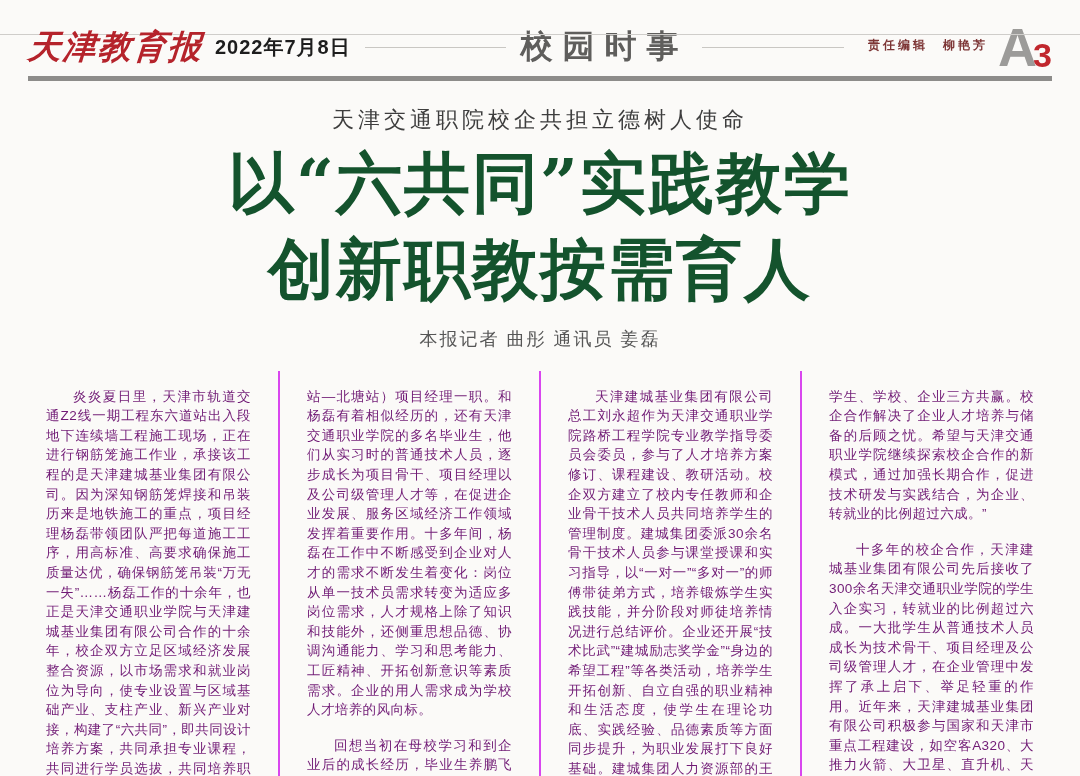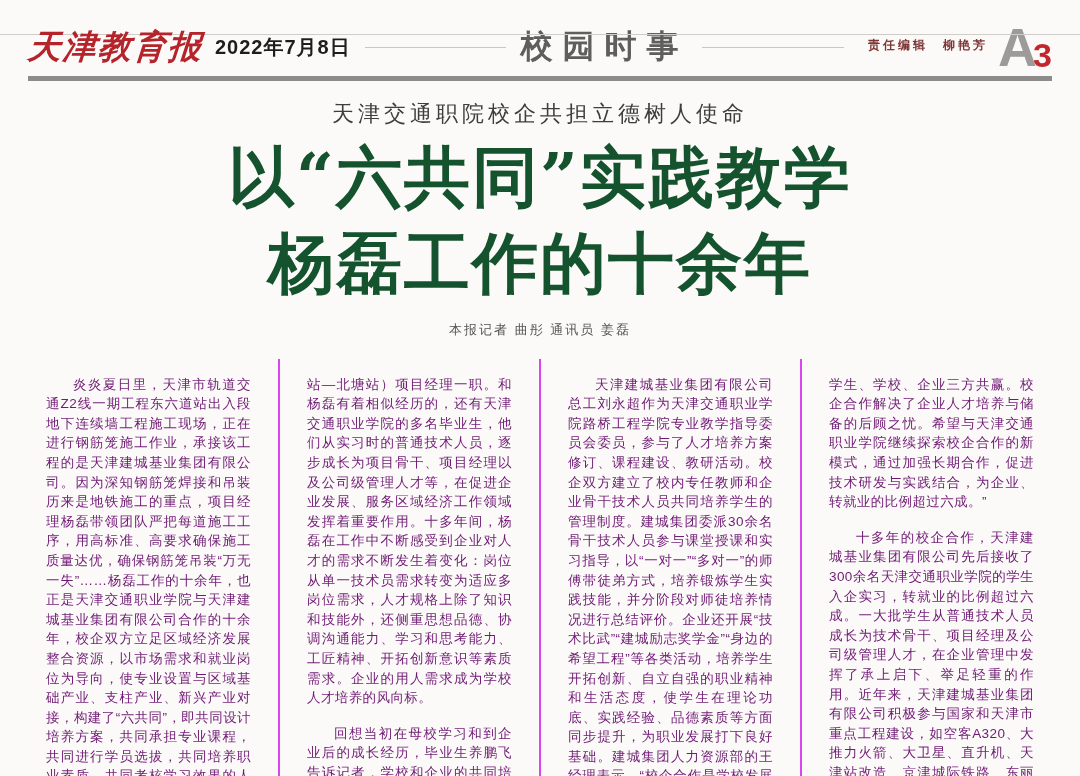--- a/index.html
+++ b/index.html
@@ -30,28 +30,28 @@
   }
   .head-right{text-align:left;margin-left:10px;white-space:nowrap;}
   .editor{font-size:12px;font-weight:bold;color:#7c3434;letter-spacing:3px;margin-bottom:4px;}
   .email{font-size:14.5px;font-weight:bold;color:#1c1c1c;letter-spacing:.5px;}
   .pageno{display:flex;align-items:flex-end;margin-left:10px;line-height:1;}
   .pn-letter{font-size:54px;font-weight:900;color:#9c9b99;font-family:"Liberation Sans",sans-serif;}
   .pn-digit{font-size:34px;font-weight:900;color:#c1272d;margin-left:-4px;margin-bottom:2px;}
   .thick-rule{height:5px;background:#8d8c8a;margin-top:4px;}
 
   
-  .headline-block{text-align:center;margin-top:18px;}
+  .headline-block{text-align:center;margin-top:24px;}
   .kicker{font-size:22px;color:#3e3e3e;letter-spacing:4px;}
   .headline{
     font-family:"DejaVu Serif", serif;
     font-size:66px;font-weight:900;color:#14532d;
     line-height:1.3;margin-top:6px;letter-spacing:2px;
   }
-  .byline{font-size:13px;color:#565656;margin-top:14px;letter-spacing:2px;}
+  .byline{font-size:18px;color:#565656;margin-top:14px;letter-spacing:2px;}
 
   
   .body-cols{display:flex;margin-top:20px;height:418px;overflow:hidden;}
   .col{flex:1;padding:0 11px;box-sizing:border-box;}
   .col:first-child{padding-left:2px;}
   .col:last-child{padding-right:2px;}
   .col + .col{border-left:2px solid #d946ef;}
   .para{
     margin:16px;font-size:13.5px;line-height:19.6px;
     text-align:justify;color:#701a75;letter-spacing:.4px;
@@ -78,21 +78,21 @@
       <span class="pn-digit">3</span>
     </div>
   </header>
 
   <div class="thick-rule"></div>
 
   <section class="headline-block">
     <div class="kicker">天津交通职院校企共担立德树人使命</div>
     <div class="headline">
       <div>以“六共同”实践教学</div>
-      <div>杨磊工作的十余年</div>
+      <div>创新职教按需育人</div>
     </div>
     <div class="byline">本报记者 曲彤 通讯员 姜磊</div>
   </section>
 
   <section class="body-cols">
     <div class="col">
       <p class="para indent">炎炎夏日里，天津市轨道交通Z2线一期工程东六道站出入段地下连续墙工程施工现场，正在进行钢筋笼施工作业，承接该工程的是天津建城基业集团有限公司。因为深知钢筋笼焊接和吊装历来是地铁施工的重点，项目经理杨磊带领团队严把每道施工工序，用高标准、高要求确保施工质量达优，确保钢筋笼吊装“万无一失”……杨磊工作的十余年，也正是天津交通职业学院与天津建城基业集团有限公司合作的十余年，校企双方立足区域经济发展整合资源，以市场需求和就业岗位为导向，使专业设置与区域基础产业、支柱产业、新兴产业对接，构建了“六共同”，即共同设计培养方案，共同承担专业课程，共同进行学员选拔，共同培养职业素质，共同考核学习效果的人才培养模式和“校内实训＋工学交替＋岗位实习”的实践教学体系。</p>
       <p class="para indent">杨磊是天津交通职业学院道路桥梁工程技术专业2010届毕业生，自2009年来到天津建城基业集团有限公司实习，经过十余年的历练和成长，现担任天津市轨道交通Z2线一期工程（滨海机场</p>
     </div>
     <div class="col">

